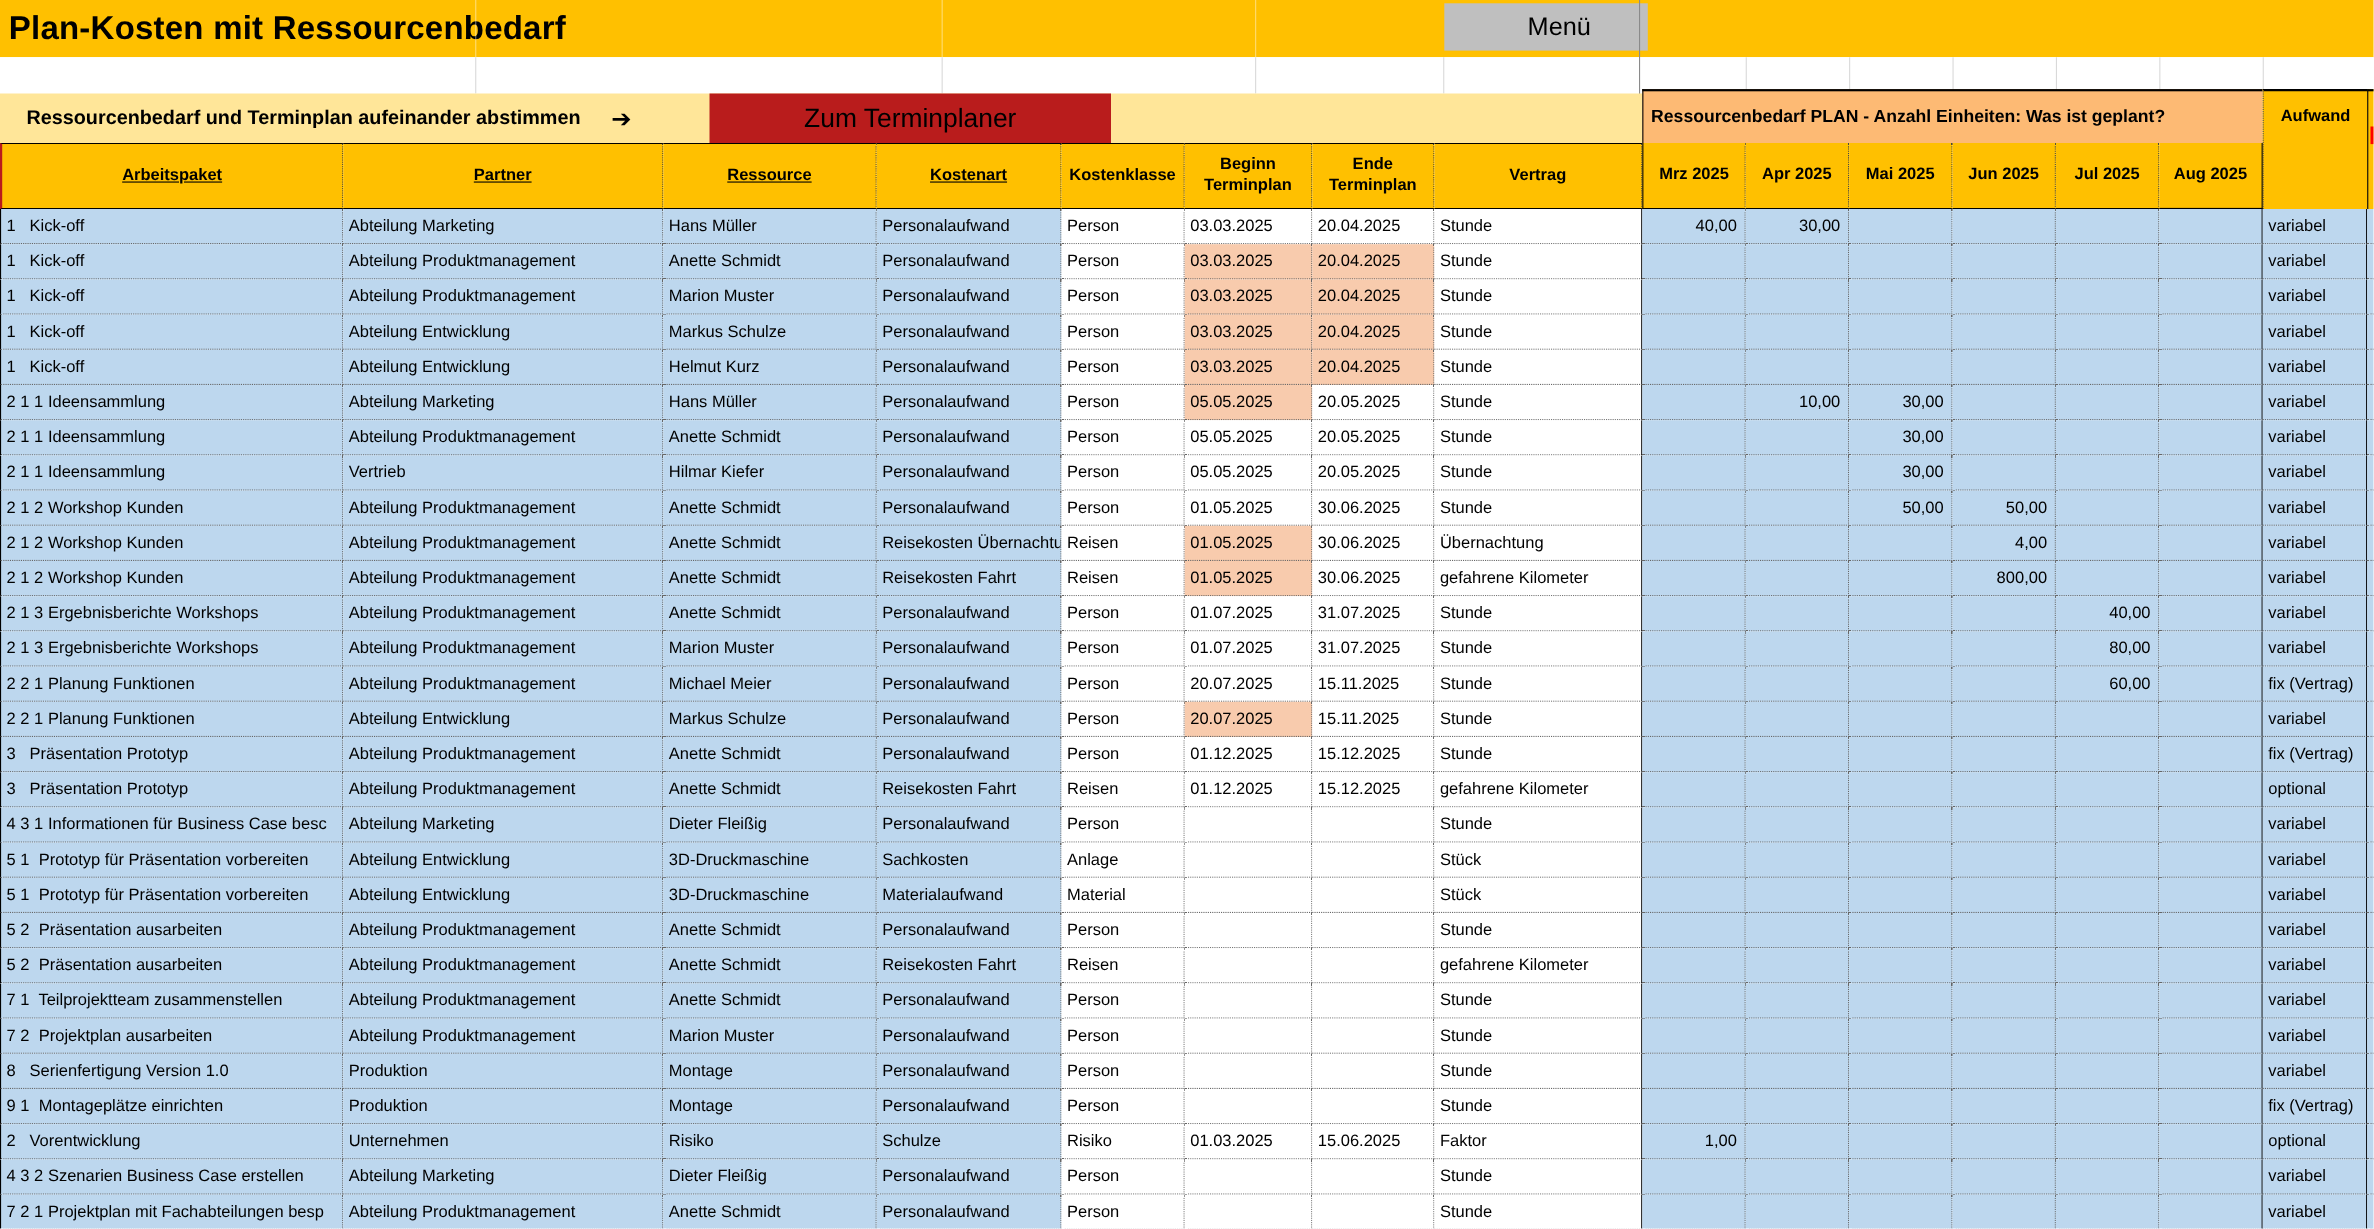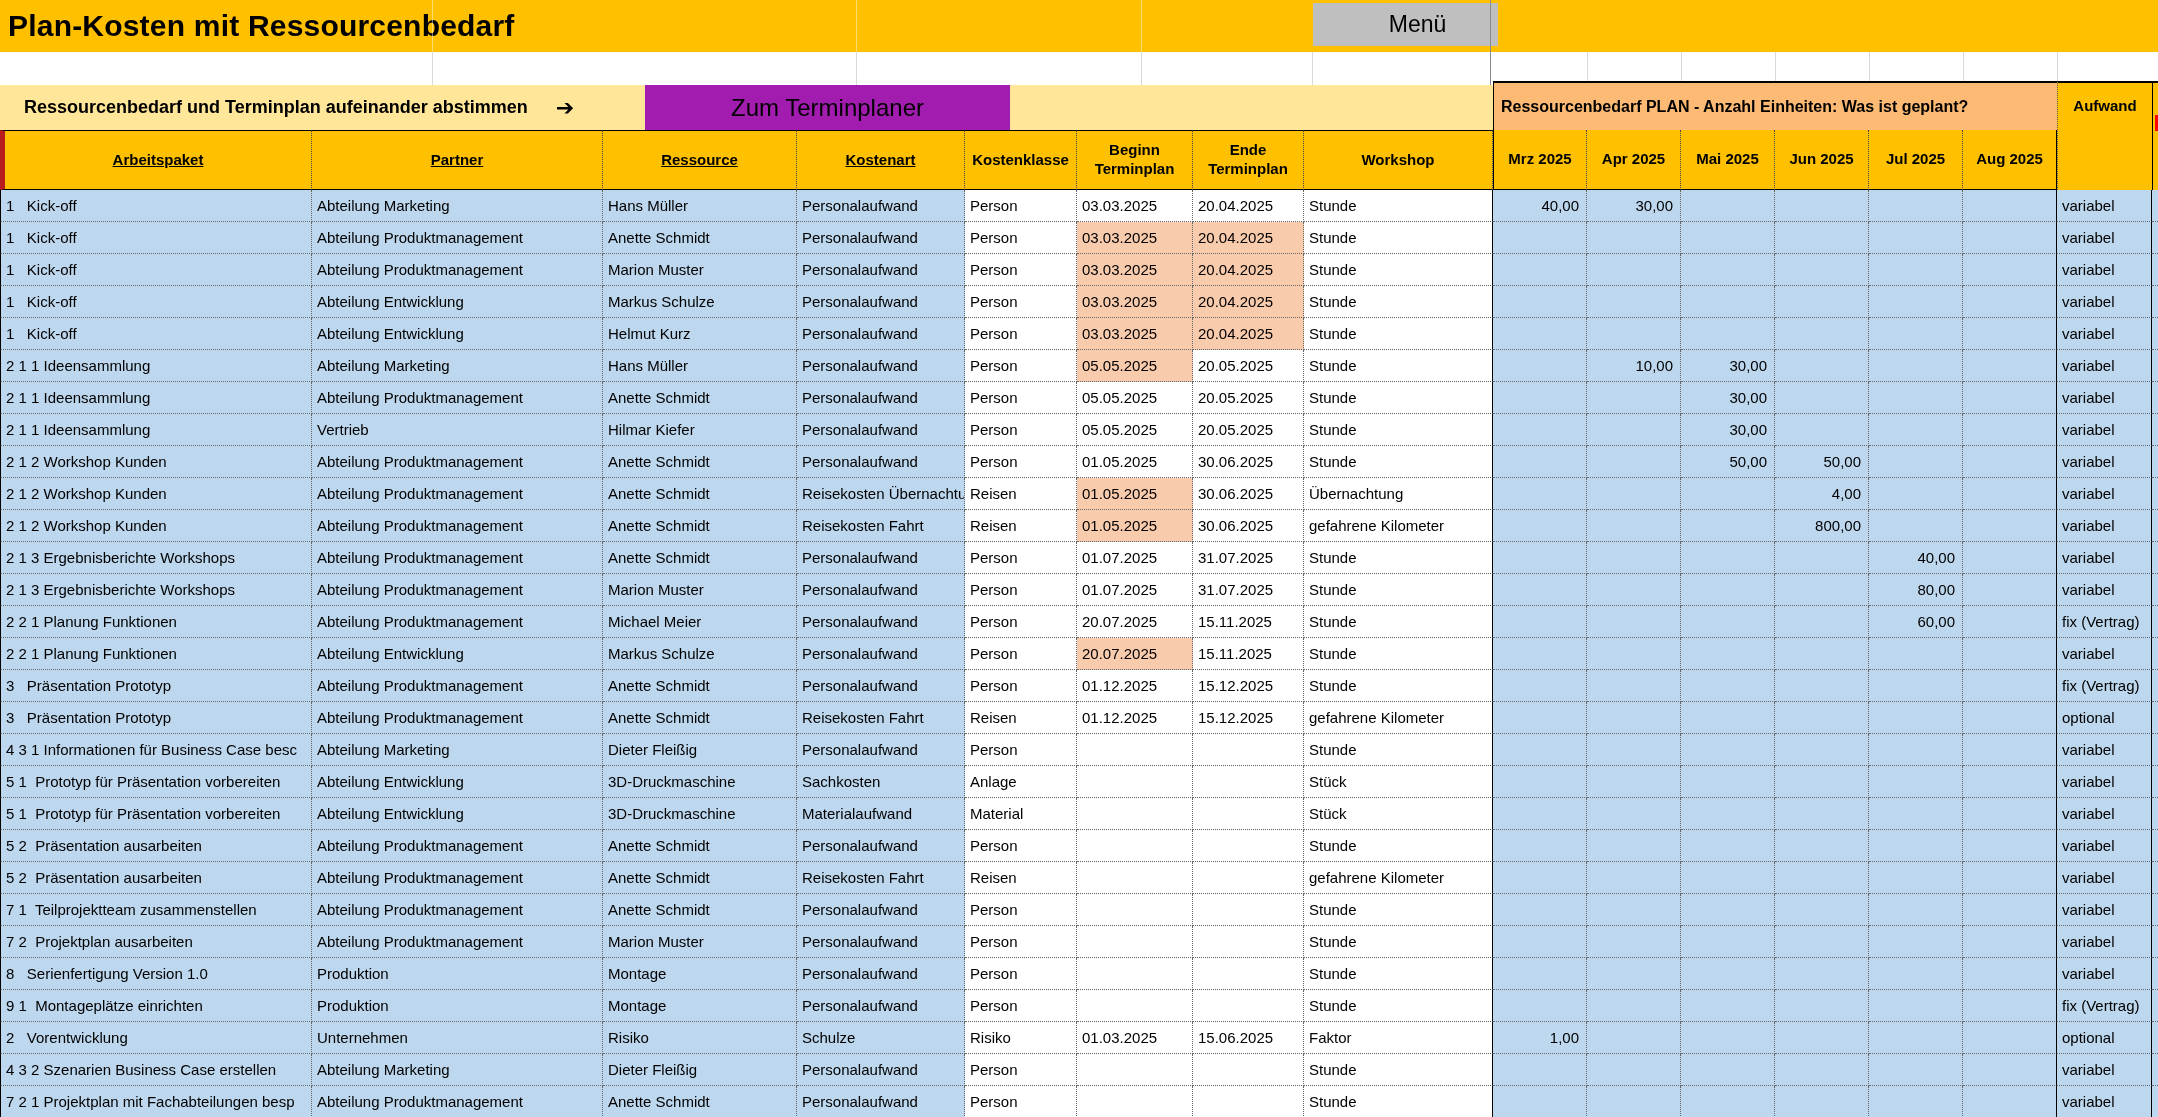--- a/index.html
+++ b/index.html
@@ -14,40 +14,40 @@
             display:flex;align-items:center;justify-content:center;font-size:23px;cursor:default;padding-left:24px;}
   .white-row{position:absolute;left:0;top:52px;width:2158px;height:33px;background:#fff;}
   .vline{position:absolute;top:52px;height:33px;width:1px;background:#d9d9d9;}
   .vline.dark{background:#8a8a8a;top:0;height:130px;}
   .title-grid{position:absolute;top:0;height:52px;width:1px;background:rgba(255,255,255,.45);}
 
   .banner{position:absolute;left:0;top:85px;width:1493px;height:45px;background:#FFE699;
           display:flex;align-items:center;}
   .banner .btxt{font-size:18px;font-weight:bold;padding-left:8px;margin-left:16px;}
   .banner .arrow{font-size:22px;font-weight:bold;margin-left:28px;}
-  .terminplaner-btn{position:absolute;left:645px;top:85px;width:365px;height:45px;background:#a21caf;
+  .terminplaner-btn{position:absolute;left:645px;top:85px;width:365px;height:45px;background:#b91c1c;
             display:flex;align-items:center;justify-content:center;font-size:24px;cursor:default;}
 
   .plan-header{position:absolute;left:1493px;top:81px;width:564px;height:49px;background:#fdba74;
                border-top:2px solid #000;border-left:1px solid #000;box-sizing:border-box;
                display:flex;align-items:center;font-size:16px;font-weight:bold;padding-left:7px;}
   .aufwand-header{position:absolute;left:2057px;top:81px;width:95px;height:109px;background:#FFC000;
                border-top:2px solid #000;border-left:1px dotted #555;box-sizing:border-box;
                display:flex;align-items:flex-start;justify-content:center;font-size:15px;font-weight:bold;padding-top:14px;}
   .edge-col{position:absolute;left:2152px;top:81px;width:6px;height:109px;background:#FFC000;
             border-top:2px solid #000;border-left:1px solid #000;box-sizing:border-box;overflow:hidden;}
   .edge-col .redmark{position:absolute;left:2px;top:32px;width:3px;height:16px;background:#FF0000;}
 
   
   .colheads{position:absolute;left:0;top:130px;width:2158px;height:60px;display:grid;
             grid-template-columns:312px 291px 194px 168px 112px 116px 111px 189px 94px 94px 94px 94px 94px 94px;}
   .colheads .hc{background:#FFC000;border-top:1px solid #000;border-bottom:1px solid #000;
             border-right:1px dotted #444;box-sizing:border-box;display:flex;align-items:center;
             justify-content:center;text-align:center;font-size:15px;font-weight:bold;line-height:1.25;}
-  .colheads .hc:first-child{border-left:5px solid #b91c1c;}
+  .colheads .hc:first-child{border-left:2px solid #b91c1c;}
   .colheads .hc.u{text-decoration:underline;}
   .colheads .hc.monthstart{border-left:1px solid #000;border-top:none;}
   .colheads .hc.month{border-top:none;}
   .colheads .hc:last-child{border-right:1px solid #000;}
 
   
   .data{position:absolute;left:0;top:190px;width:2158px;height:927px;overflow:hidden;}
   .row{display:grid;height:32px;
        grid-template-columns:312px 291px 194px 168px 112px 116px 111px 189px 94px 94px 94px 94px 94px 94px 95px 6px;}
   .cell{box-sizing:border-box;border-right:1px dotted #666;border-bottom:1px dotted #666;
@@ -99,21 +99,21 @@
   </div>
 
   <div class="colheads">
     <div class="hc u">Arbeitspaket</div>
     <div class="hc u">Partner</div>
     <div class="hc u">Ressource</div>
     <div class="hc u">Kostenart</div>
     <div class="hc">Kostenklasse</div>
     <div class="hc">Beginn Terminplan</div>
     <div class="hc">Ende Terminplan</div>
-    <div class="hc">Workshop</div>
+    <div class="hc">Vertrag</div>
     <div class="hc month monthstart">Mrz 2025</div>
     <div class="hc month">Apr 2025</div>
     <div class="hc month">Mai 2025</div>
     <div class="hc month">Jun 2025</div>
     <div class="hc month">Jul 2025</div>
     <div class="hc month">Aug 2025</div>
   </div>
 
   <div class="data" id="data-rows">
       <div class="row">

